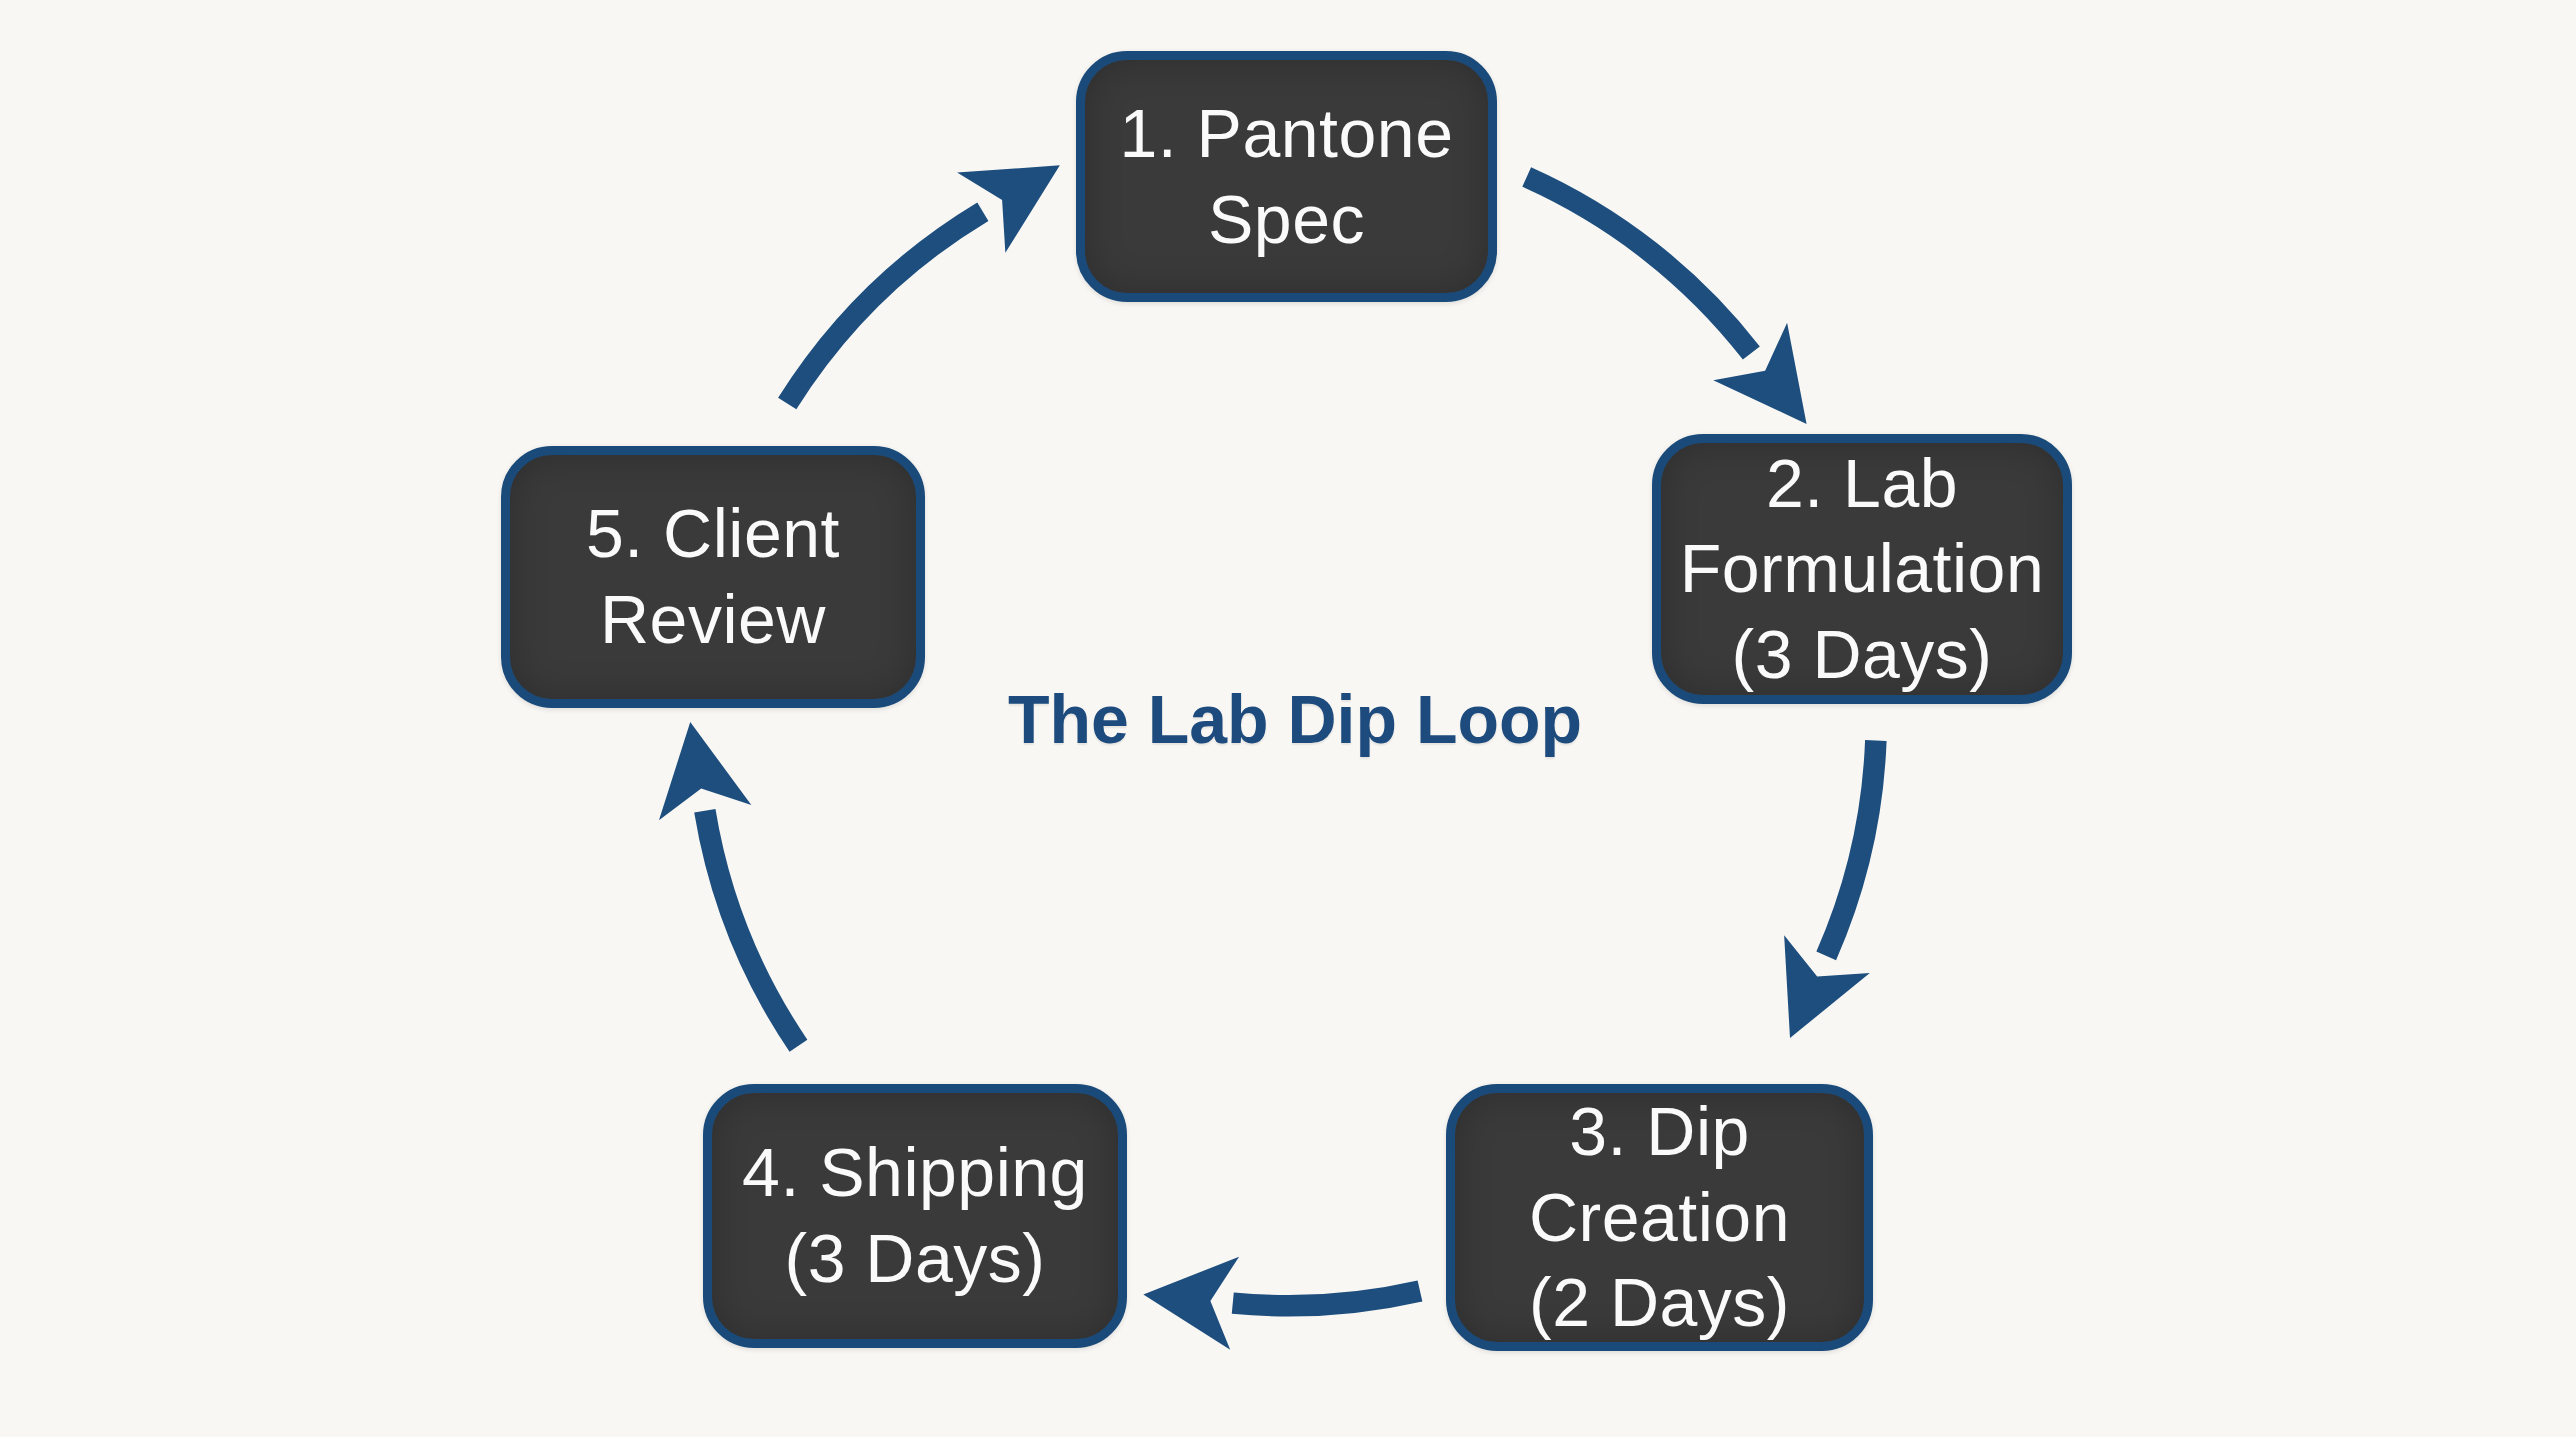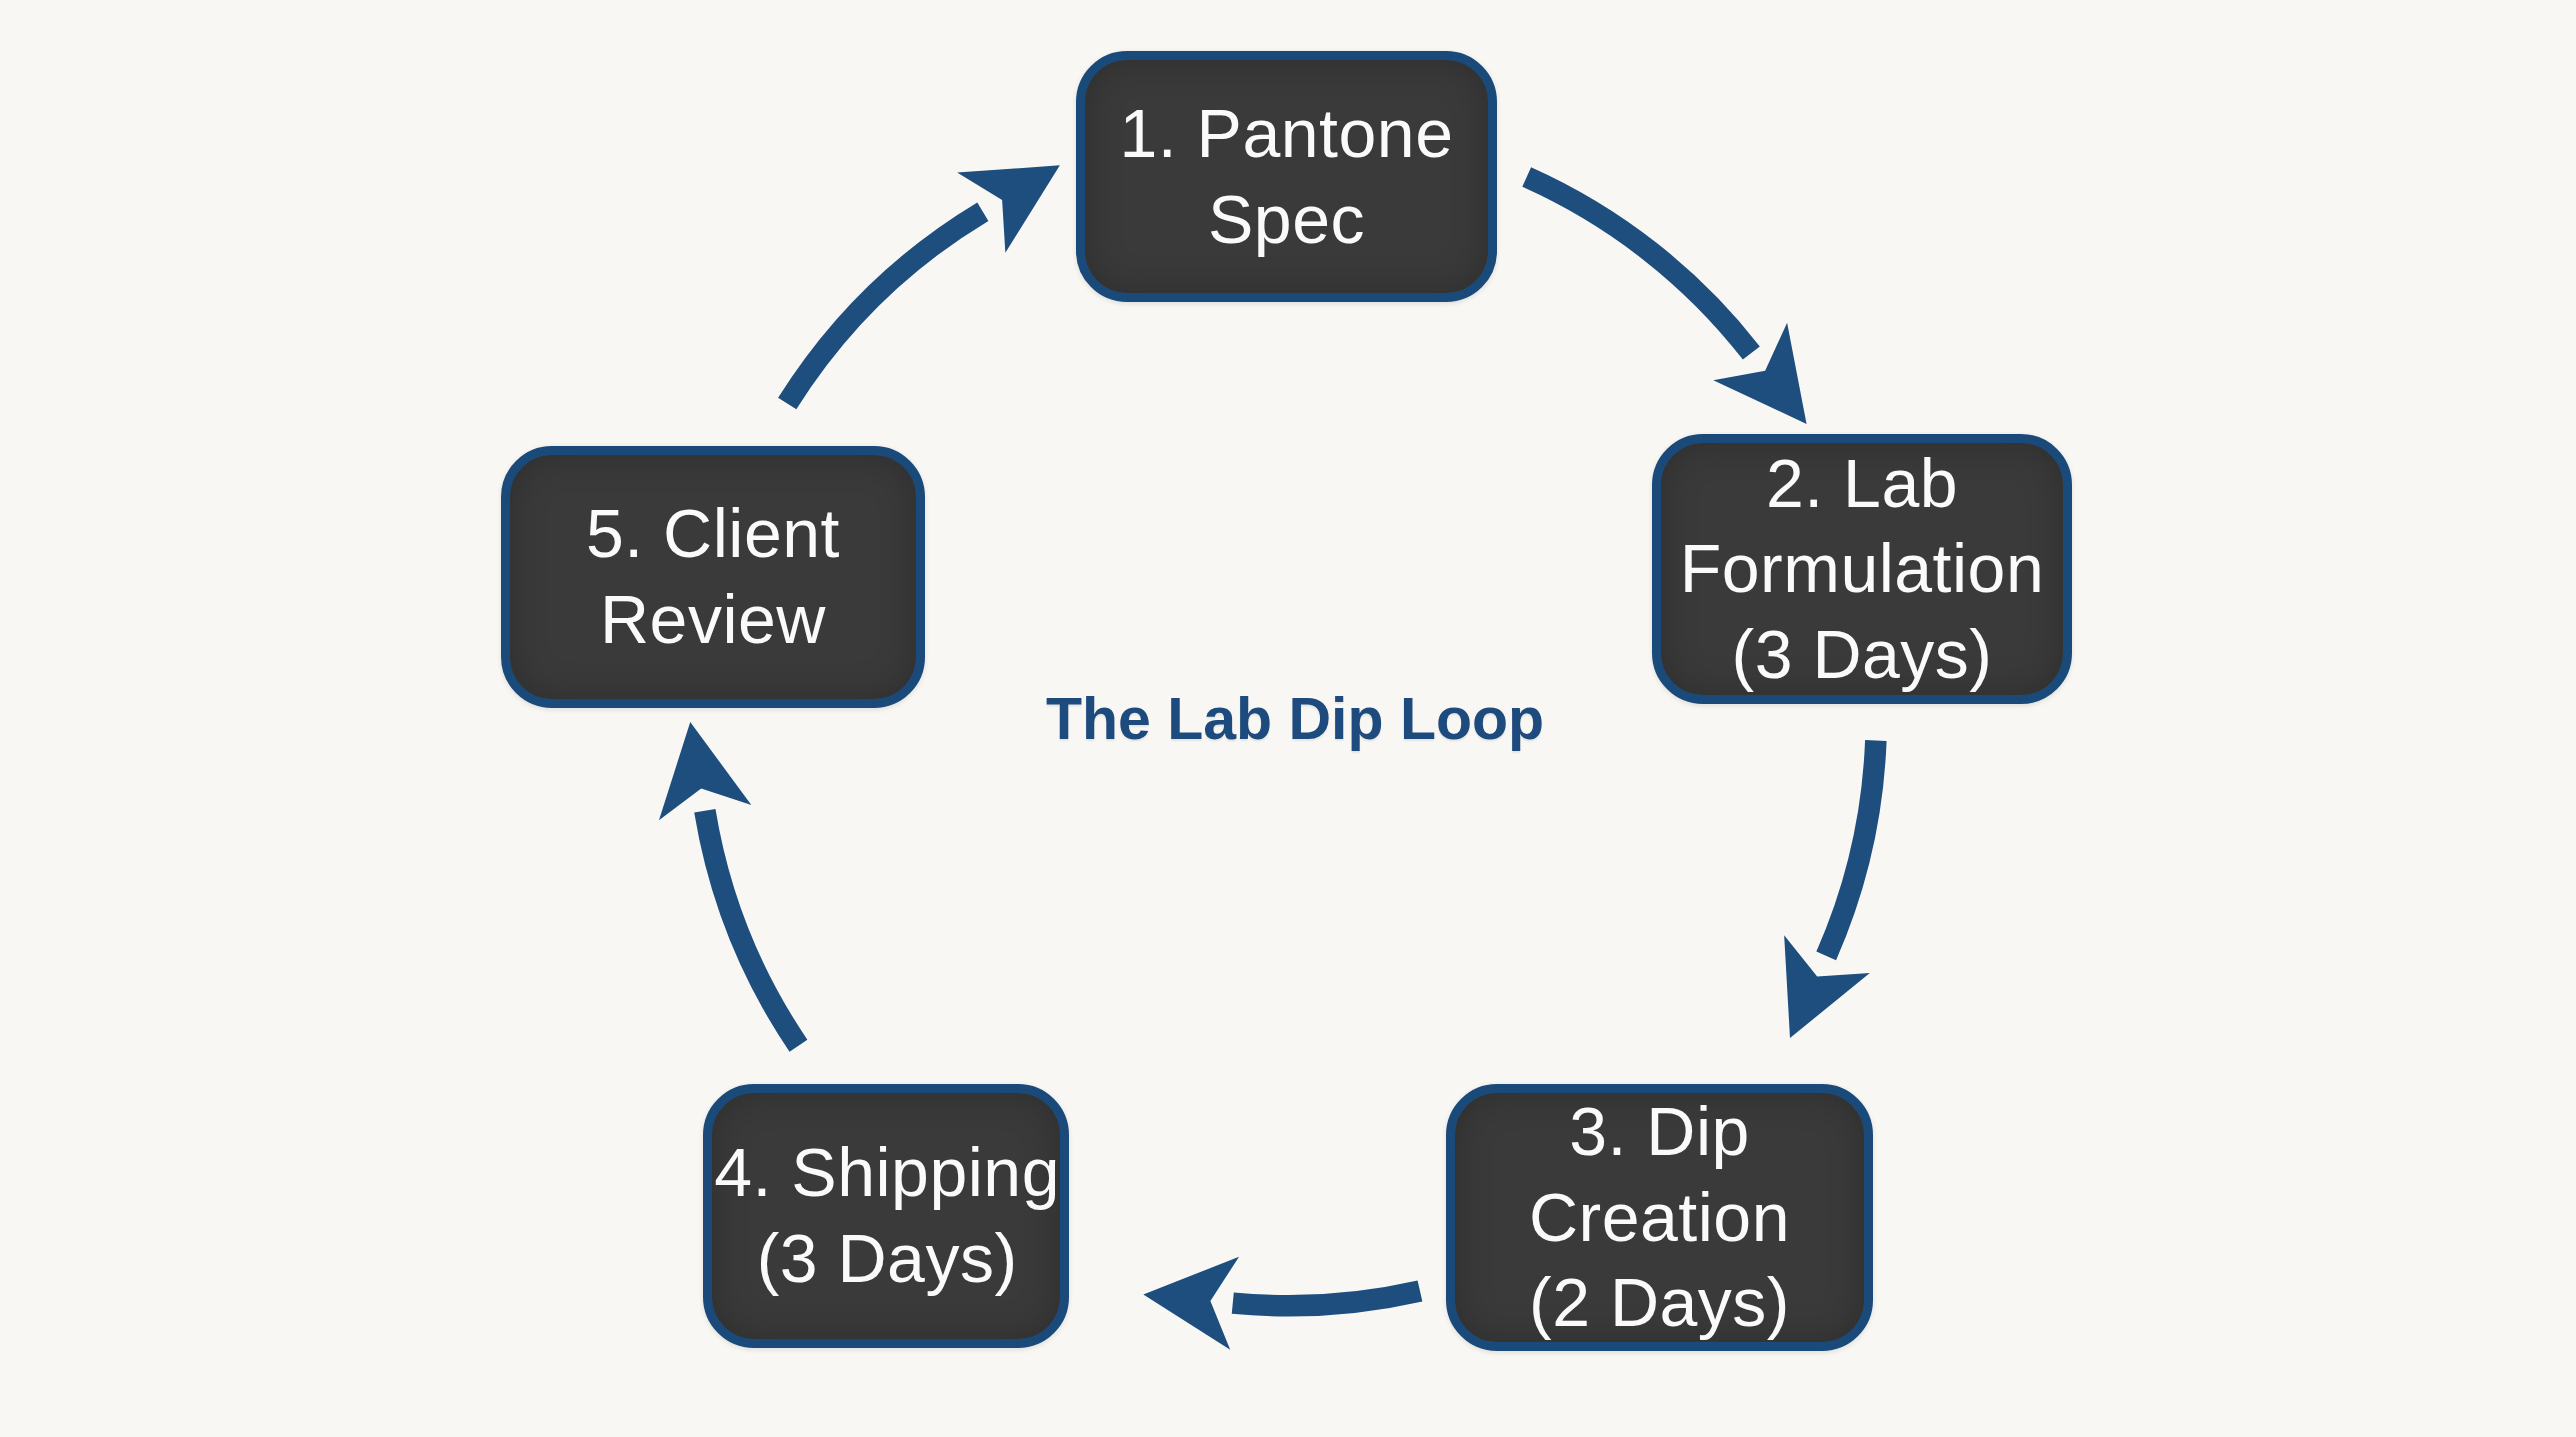--- a/index.html
+++ b/index.html
@@ -45,27 +45,27 @@
     color: var(--color-node-text);
     font-size: 68px;
     line-height: 1.26;
     text-align: center;
     white-space: pre-line;
     letter-spacing: 0.5px;
   }
   .node-1 { left: 1076px; top:   51px; width: 421px; height: 251px; }
   .node-2 { left: 1652px; top:  434px; width: 420px; height: 270px; }
   .node-3 { left: 1446px; top: 1084px; width: 427px; height: 267px; }
-  .node-4 { left:  703px; top: 1084px; width: 366px; height: 264px; justify-content: flex-end; }
+  .node-4 { left:  703px; top: 1084px; width: 424px; height: 264px; }
   .node-5 { left:  501px; top:  446px; width: 424px; height: 262px; }
   .diagram-title {
     position: absolute;
     left: 1295px; top: 719px;
     transform: translate(-50%, -50%);
-    font-size: 59px;
+    font-size: 68px;
     font-weight: 700;
     color: var(--color-title);
     white-space: nowrap;
     text-shadow: 0 1.9px 1.9px rgba(0,0,0,0.08);
   }
 </style>
 </head>
 <body>
 
 <div class="canvas">

